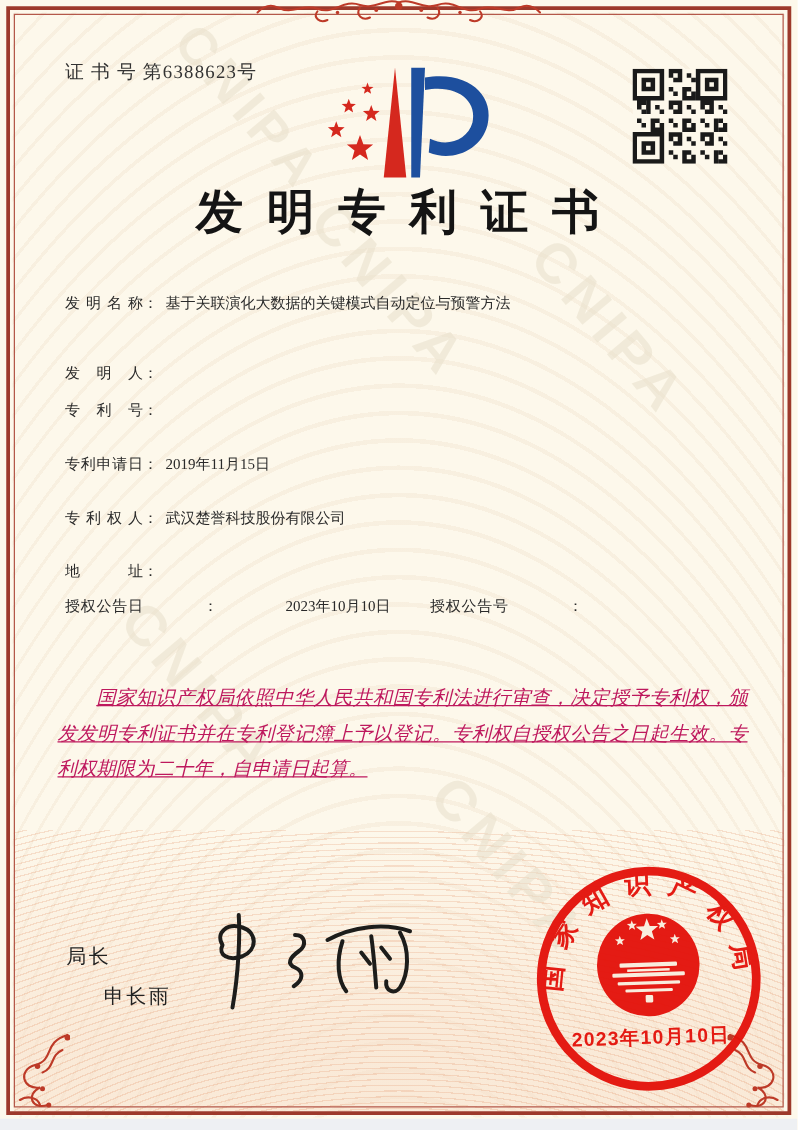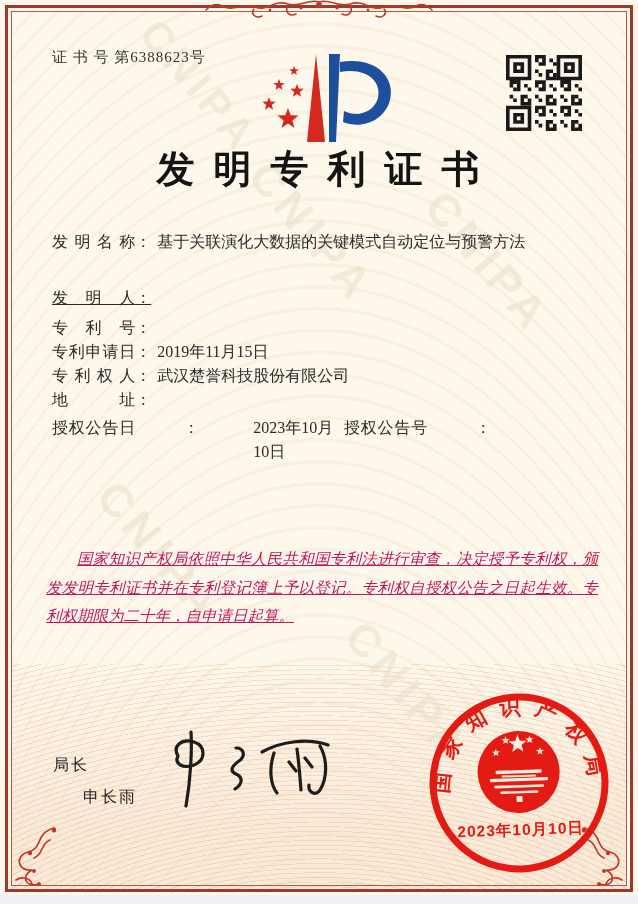--- a/index.html
+++ b/index.html
@@ -35,27 +35,27 @@
 
   .content{position:absolute;inset:0;z-index:2;}
 
   .cert-no{position:absolute;left:52px;top:48px;font-size:15px;color:#333;letter-spacing:1px;}
   .logo{position:absolute;left:236px;top:54px;}
   .qr{position:absolute;left:506px;top:55px;}
 
   .title{position:absolute;left:0;right:0;top:144px;text-align:center;font-size:38px;font-weight:bold;
     color:#141414;letter-spacing:19px;padding-left:17px;}
 
-  .fields{position:absolute;left:52px;right:38px;top:230px;font-size:16px;color:#2a2a2a;}
+  .fields{position:absolute;left:52px;right:38px;top:230px;font-size:12px;color:#2a2a2a;}
   .frow{display:flex;line-height:24px;}
   .flabel{display:inline-block;width:5.2em;text-align:justify;text-align-last:justify;flex:0 0 auto;}
   .fcolon{flex:0 0 auto;padding-right:6px;}
   .fvalue{flex:1 1 auto;}
   .fvalue .l2{line-height:23px;}
-  .mt32{margin-top:32px;text-decoration:underline;} .mt6{margin-top:6px;} .mt19{} .mt4{margin-top:4px;}
+  .mt32{margin-top:32px;} .mt6{margin-top:6px;} .mt19{margin-top:19px;} .mt4{margin-top:4px;}
   .grant-row{display:flex;}
   .grant-pair{display:flex;gap:48px;}
   .grant-pair.first{width:292px;flex:0 0 auto;}
 
   .paragraphs{position:absolute;left:46px;right:40px;top:545px;font-size:15.5px;line-height:28.5px;
     color:#be185d;text-align:justify;font-style:italic;text-decoration:underline;}
   .paragraphs p{text-indent:2em;}
   .paragraphs p + p{margin-top:6px;}
 
   .director-title{position:absolute;left:53px;top:755px;font-family:"Liberation Sans",sans-serif;

